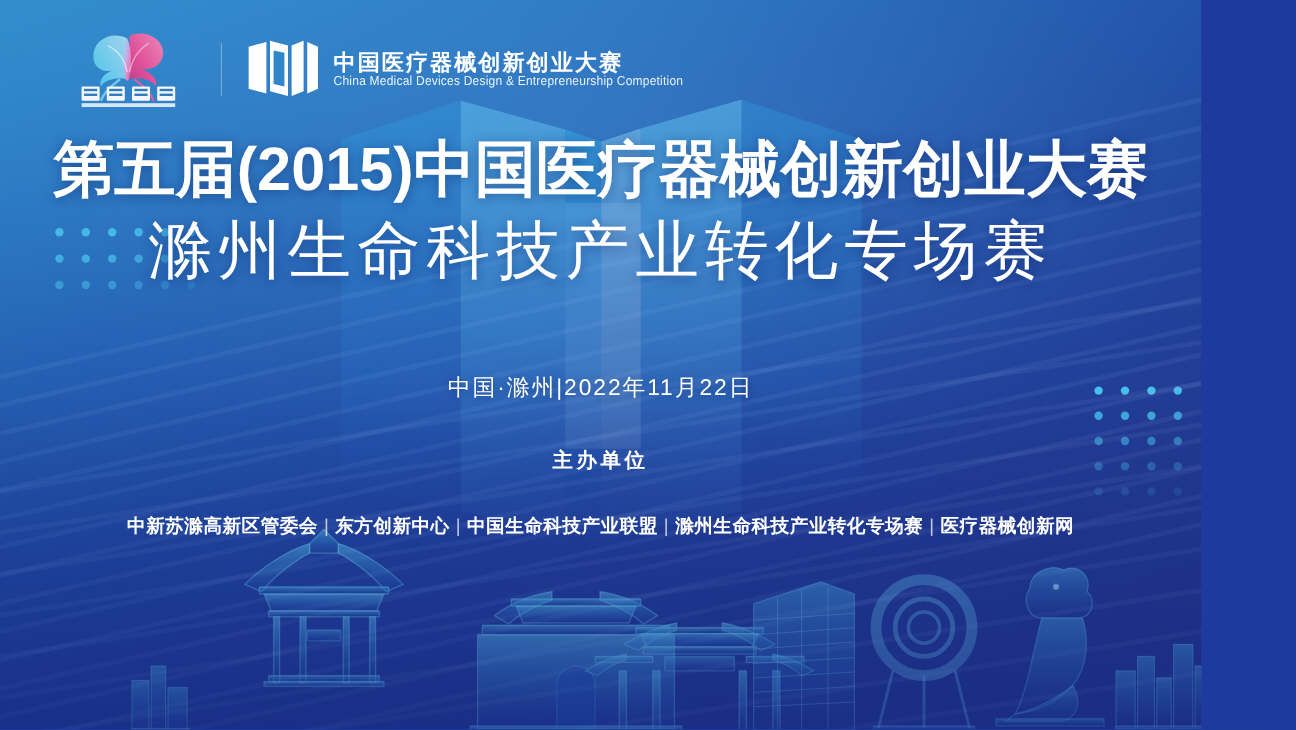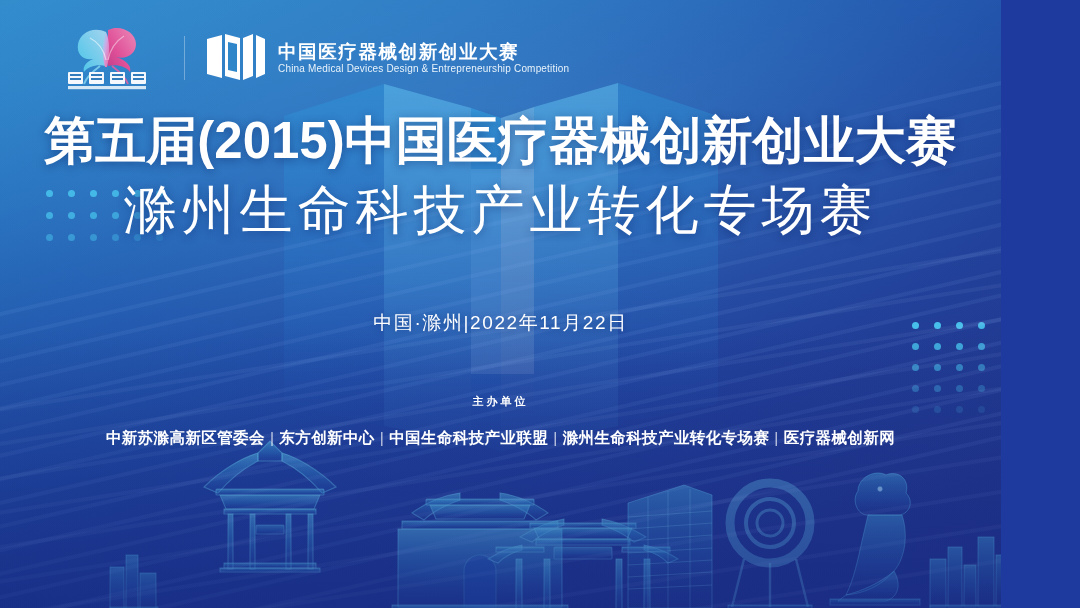--- a/index.html
+++ b/index.html
@@ -128,22 +128,22 @@
     text-shadow:0 2px 10px rgba(8,28,95,.45);
   }
 
   .meta{
     position:absolute; left:0; right:0; top:310px; text-align:center;
     color:#ffffff; font-size:19px; font-weight:normal; letter-spacing:1.6px;
     white-space:nowrap; text-shadow:0 1px 6px rgba(8,28,95,.4);
   }
 
   .org-title{
-    position:absolute; left:0; right:0; top:394px; text-align:center;
-    color:#ffffff; font-size:11px; font-weight:bold; letter-spacing:3px;
+    position:absolute; left:0; right:0; top:372px; text-align:center;
+    color:#ffffff; font-size:17px; font-weight:bold; letter-spacing:3px;
     white-space:nowrap;
   }
   .org-list{
     position:absolute; left:0; right:0; top:428px; text-align:center;
     color:#ffffff; font-size:15.5px; font-weight:bold; letter-spacing:.4px;
     white-space:nowrap;
   }
   .org-list .sep{ color:rgba(255,255,255,.72); padding:0 5px; font-weight:normal; }
 </style>
 </head>

